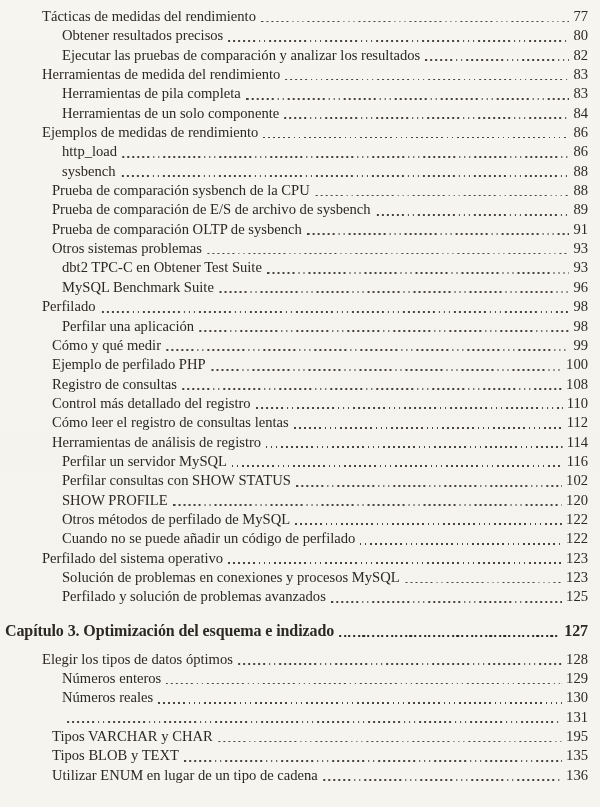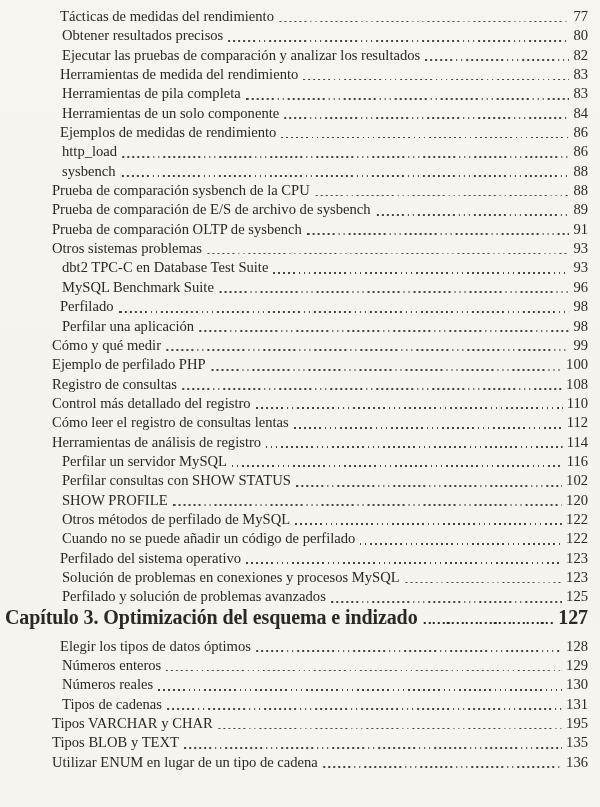--- a/index.html
+++ b/index.html
@@ -21,42 +21,43 @@
     padding: 7px 12px 0 0;
   }
   .row {
     display: flex;
     align-items: baseline;
     height: 19.35px;
     font-size: 14.6px;
     line-height: 19.35px;
     white-space: nowrap;
   }
-  .row.lvl1 { padding-left: 60px; }
+  .row.lvl1 { padding-left: 42px; }
   .row.lvl2 { padding-left: 62px; }
   .row.lvl3 { padding-left: 52px; }
   .row.lvl0 { padding-left: 5px; }
   .title { white-space: nowrap; }
   .dots {
     flex: 1;
     align-self: flex-end;
     height: 1.8px;
     margin: 0 2px 4px 5px;
     background-image: repeating-linear-gradient(to right, #49433b 0 1.7px, transparent 1.7px 5.1px);
     background-position: 100% 0;
   }
   .pg {
     padding-left: 2px;
     text-align: right;
   }
   .row.chapter {
     font-weight: bold;
-    font-size: 20px;
+    font-size: 16px;
     height: 21px;
     line-height: 21px;
+    margin-top: 13px;
     margin-bottom: 9px;
     letter-spacing: -0.1px;
   }
   .row.chapter .dots {
     height: 2.6px;
     margin-bottom: 3.4px;
     background-image: repeating-linear-gradient(to right, #2c2822 0 2.1px, transparent 2.1px 4.7px);
   }
 </style>
 </head>
@@ -123,21 +124,21 @@
         <span class="title">Prueba de comparación OLTP de sysbench</span>
         <span class="dots"></span>
         <span class="pg">91</span>
       </div>
       <div class="row lvl3">
         <span class="title">Otros sistemas problemas</span>
         <span class="dots"></span>
         <span class="pg">93</span>
       </div>
       <div class="row lvl2">
-        <span class="title">dbt2 TPC-C en Database Test Suite</span>
+        <span class="title">dbt2 TPC-C en Obtener Test Suite</span>
         <span class="dots"></span>
         <span class="pg">93</span>
       </div>
       <div class="row lvl2">
         <span class="title">MySQL Benchmark Suite</span>
         <span class="dots"></span>
         <span class="pg">96</span>
       </div>
       <div class="row lvl1">
         <span class="title">Perfilado</span>
@@ -233,21 +234,20 @@
         <span class="title">Números enteros</span>
         <span class="dots"></span>
         <span class="pg">129</span>
       </div>
       <div class="row lvl2">
         <span class="title">Números reales</span>
         <span class="dots"></span>
         <span class="pg">130</span>
       </div>
       <div class="row lvl2">
-        <span class="title">Tipos de cadenas</span>
         <span class="dots"></span>
         <span class="pg">131</span>
       </div>
       <div class="row lvl3">
         <span class="title">Tipos VARCHAR y CHAR</span>
         <span class="dots"></span>
         <span class="pg">195</span>
       </div>
       <div class="row lvl3">
         <span class="title">Tipos BLOB y TEXT</span>

